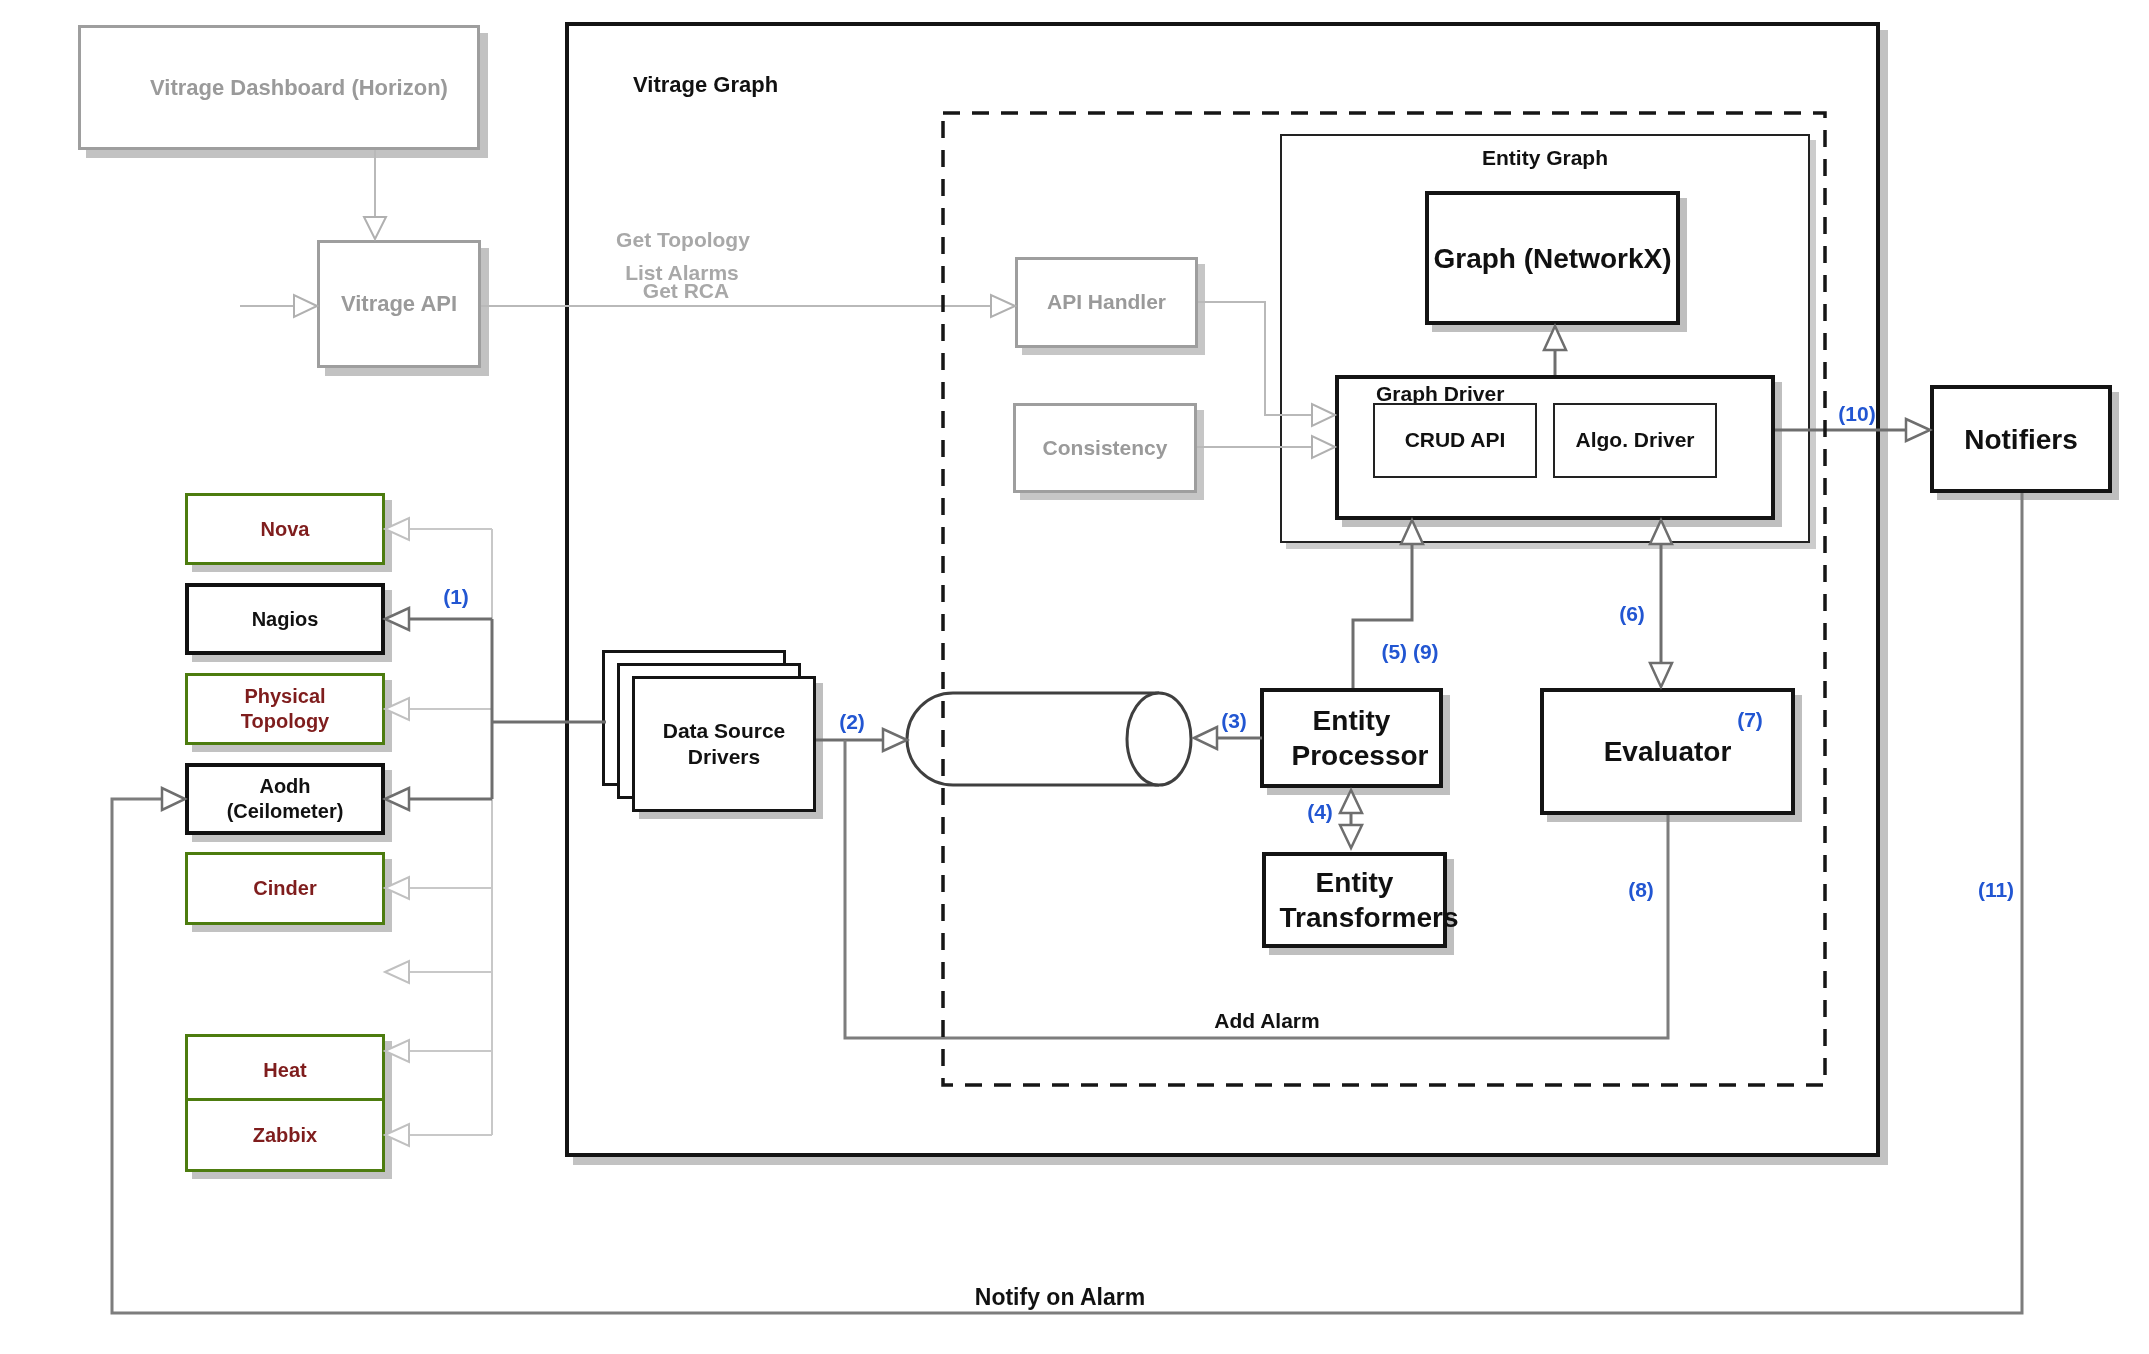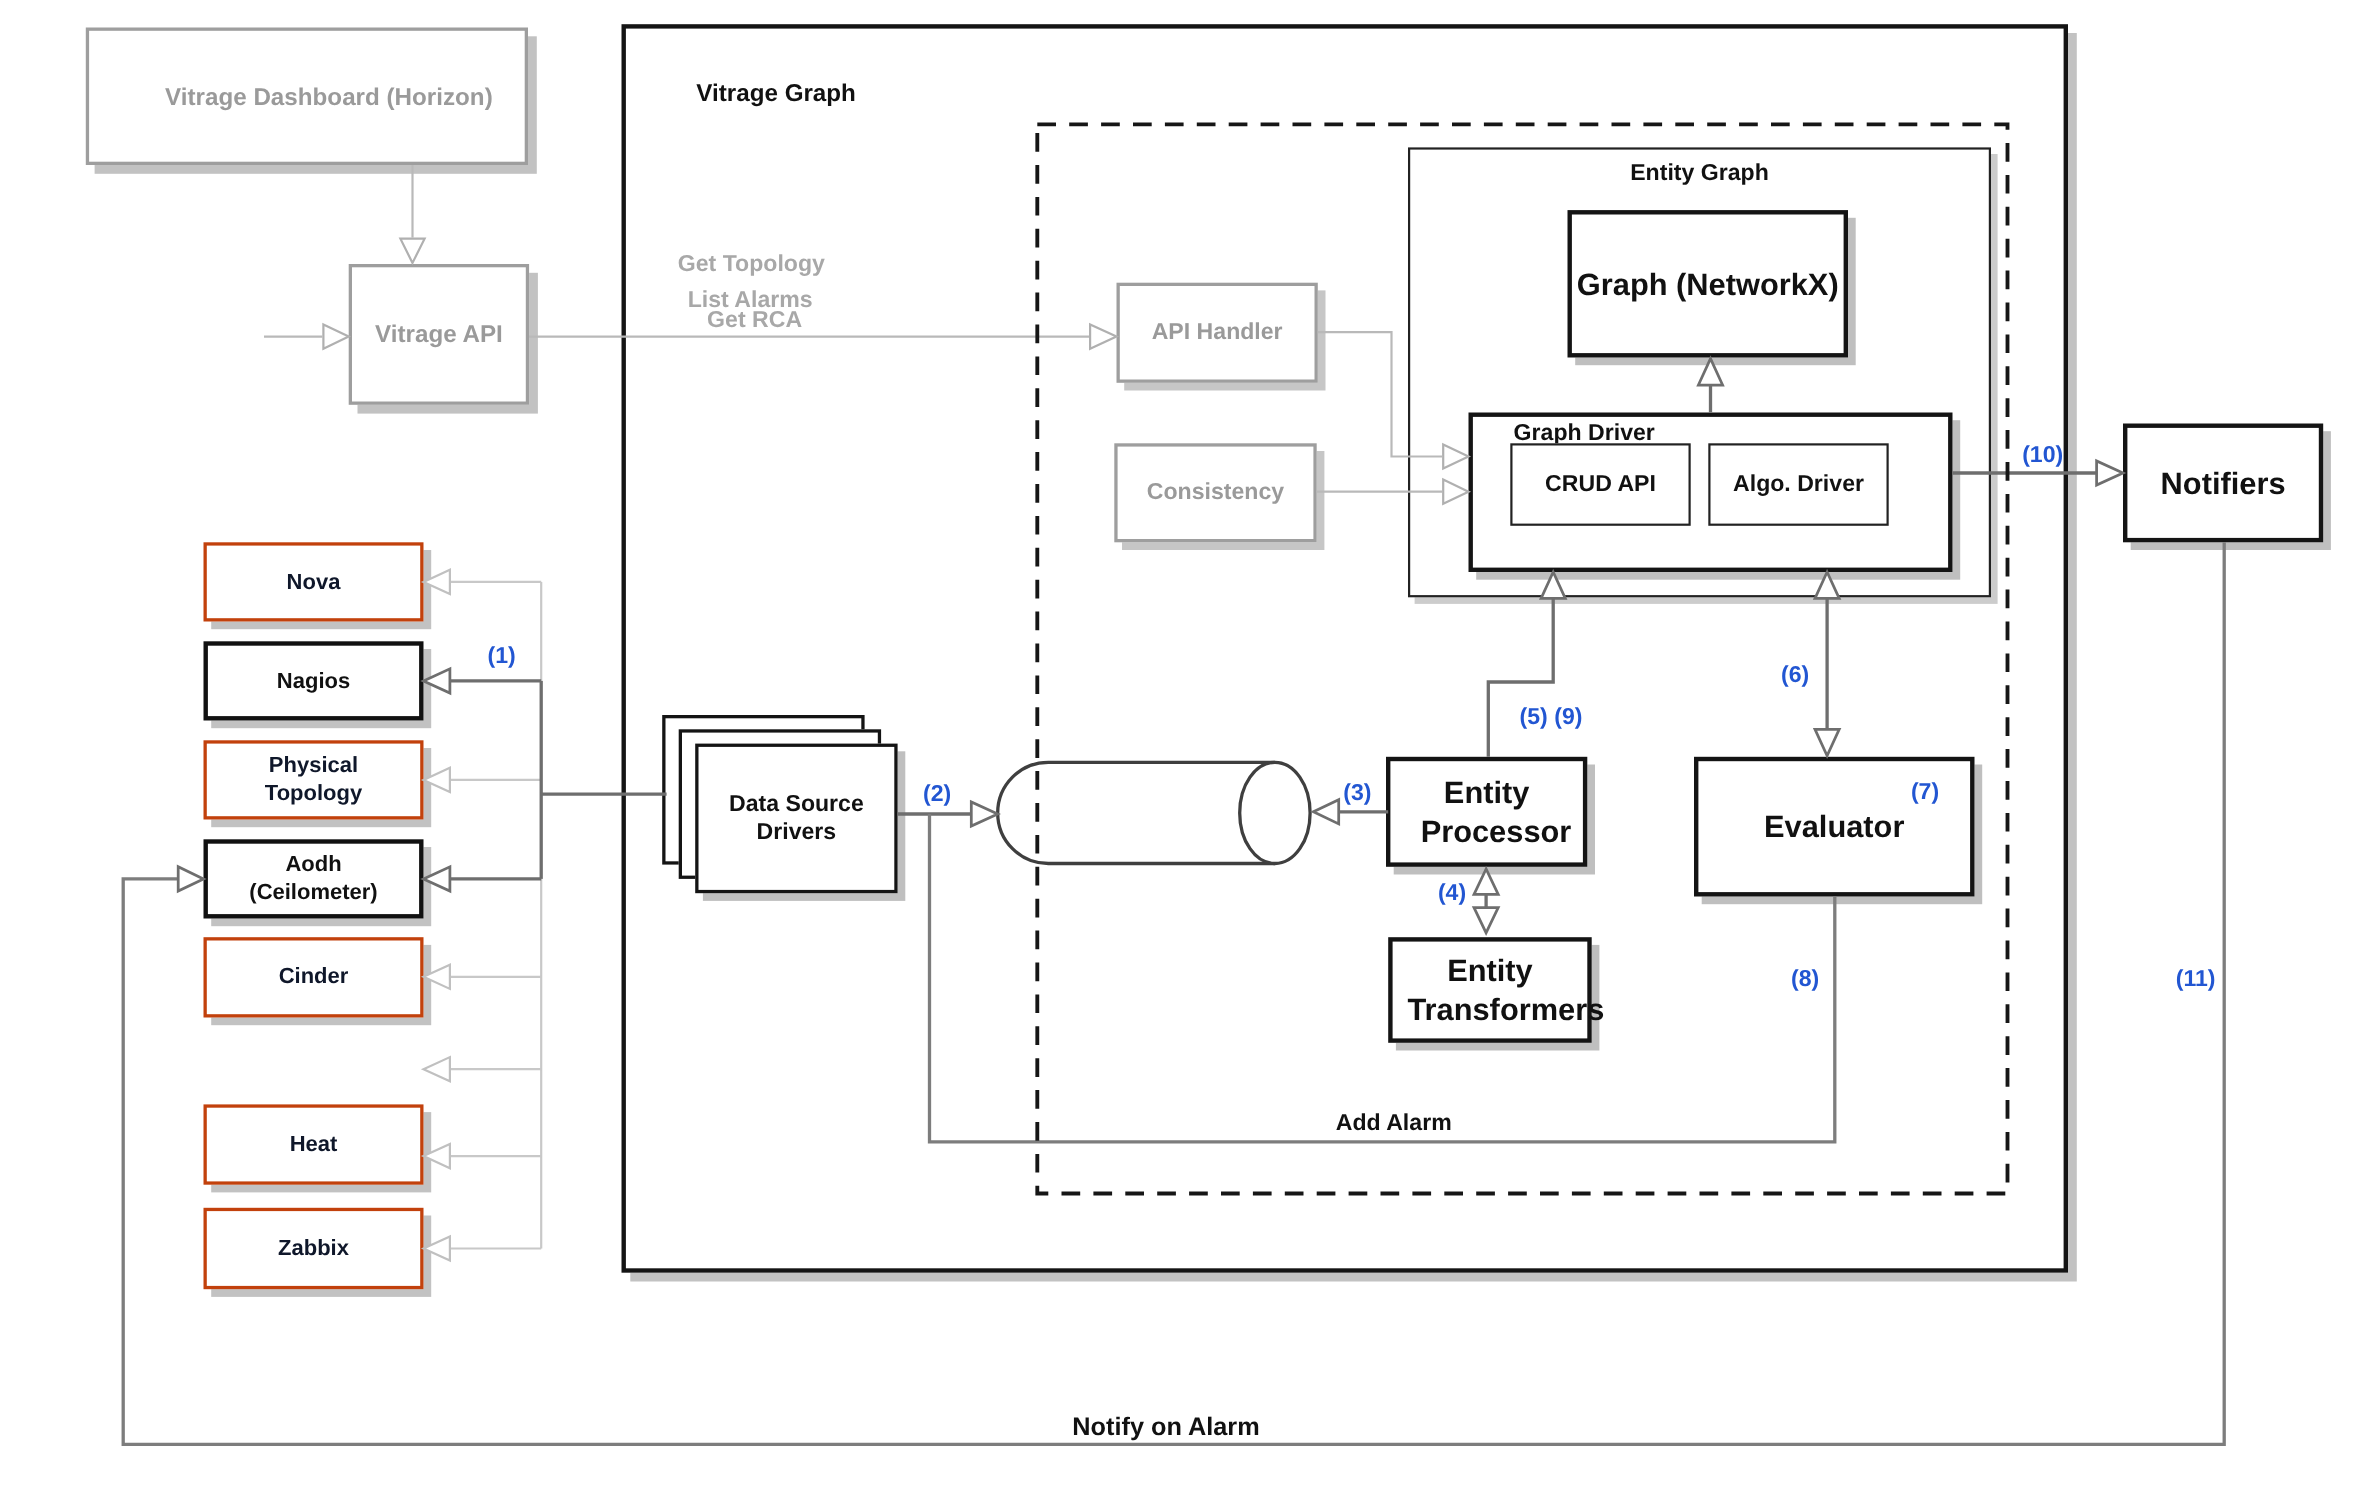--- a/index.html
+++ b/index.html
@@ -4,21 +4,21 @@
 <style>
   html,body{margin:0;padding:0;background:#ffffff;}
   #canvas{
     position:relative;width:2149px;height:1354px;background:#ffffff;overflow:hidden;
     font-family:"Liberation Sans","DejaVu Sans",sans-serif;font-weight:bold;
   }
   .box{position:absolute;background:#fff;display:flex;align-items:center;justify-content:center;
        text-align:center;line-height:1.25;box-sizing:border-box;}
   .gray-box{border:3px solid #9e9e9e;color:#9a9a9a;font-size:22px;box-shadow:8px 8px 0 0 #c2c2c2;}
   .gray-box.small{font-size:21px;box-shadow:7px 7px 0 0 #c6c6c6;}
-  .src-box{border:3px solid #c2410c;color:#0f172a;font-size:20px;box-shadow:7px 7px 0 0 #c2c2c2;}
+  .src-box{border:3px solid #4d7c0f;color:#7f1d1d;font-size:20px;box-shadow:7px 7px 0 0 #c2c2c2;}
   .src-box.active{border:4px solid #111;color:#111;}
   .black-box{border:4px solid #141414;color:#111;font-size:28px;box-shadow:7px 7px 0 0 #bfbfbf;}
   .thin-black{border:2px solid #222;color:#111;font-size:21px;}
   .lbl{position:absolute;white-space:nowrap;}
   .blue{color:#2256d2;font-size:21px;transform:translate(-50%,-50%);}
   .gray-note{color:#a8a8a8;font-size:21px;transform:translate(-50%,-50%);}
   .black-note{color:#111;transform:translate(-50%,-50%);}
   #outer-box{position:absolute;left:565px;top:22px;width:1315px;height:1135px;
              border:4px solid #141414;box-sizing:border-box;box-shadow:8px 8px 0 0 #c2c2c2;background:transparent;}
   #entity-graph-box{position:absolute;left:1280px;top:134px;width:530px;height:409px;
@@ -159,21 +159,21 @@
 
   <div class="box src-box" style="left:185px;top:493px;width:200px;height:72px;">Nova</div>
   <div class="box src-box active" style="left:185px;top:583px;width:200px;height:72px;">Nagios</div>
   <div class="box src-box" style="left:185px;top:673px;width:200px;height:72px;">
     <span style="width:120px;">Physical Topology</span>
   </div>
   <div class="box src-box active" style="left:185px;top:763px;width:200px;height:72px;">
     <span style="width:140px;">Aodh (Ceilometer)</span>
   </div>
   <div class="box src-box" style="left:185px;top:852px;width:200px;height:73px;">Cinder</div>
-  <div class="box src-box" style="left:185px;top:1004px;width:200px;height:73px;">Heat</div>
+  <div class="box src-box" style="left:185px;top:1034px;width:200px;height:73px;">Heat</div>
   <div class="box src-box" style="left:185px;top:1098px;width:200px;height:74px;">Zabbix</div>
 
   <div class="lbl blue" style="left:456px;top:597px;">(1)</div>
   <div class="lbl blue" style="left:852px;top:722px;">(2)</div>
   <div class="lbl blue" style="left:1234px;top:721px;">(3)</div>
   <div class="lbl blue" style="left:1320px;top:812px;">(4)</div>
   <div class="lbl blue" style="left:1410px;top:652px;">(5) (9)</div>
   <div class="lbl blue" style="left:1632px;top:614px;">(6)</div>
   <div class="lbl blue" style="left:1750px;top:720px;">(7)</div>
   <div class="lbl blue" style="left:1641px;top:890px;">(8)</div>

